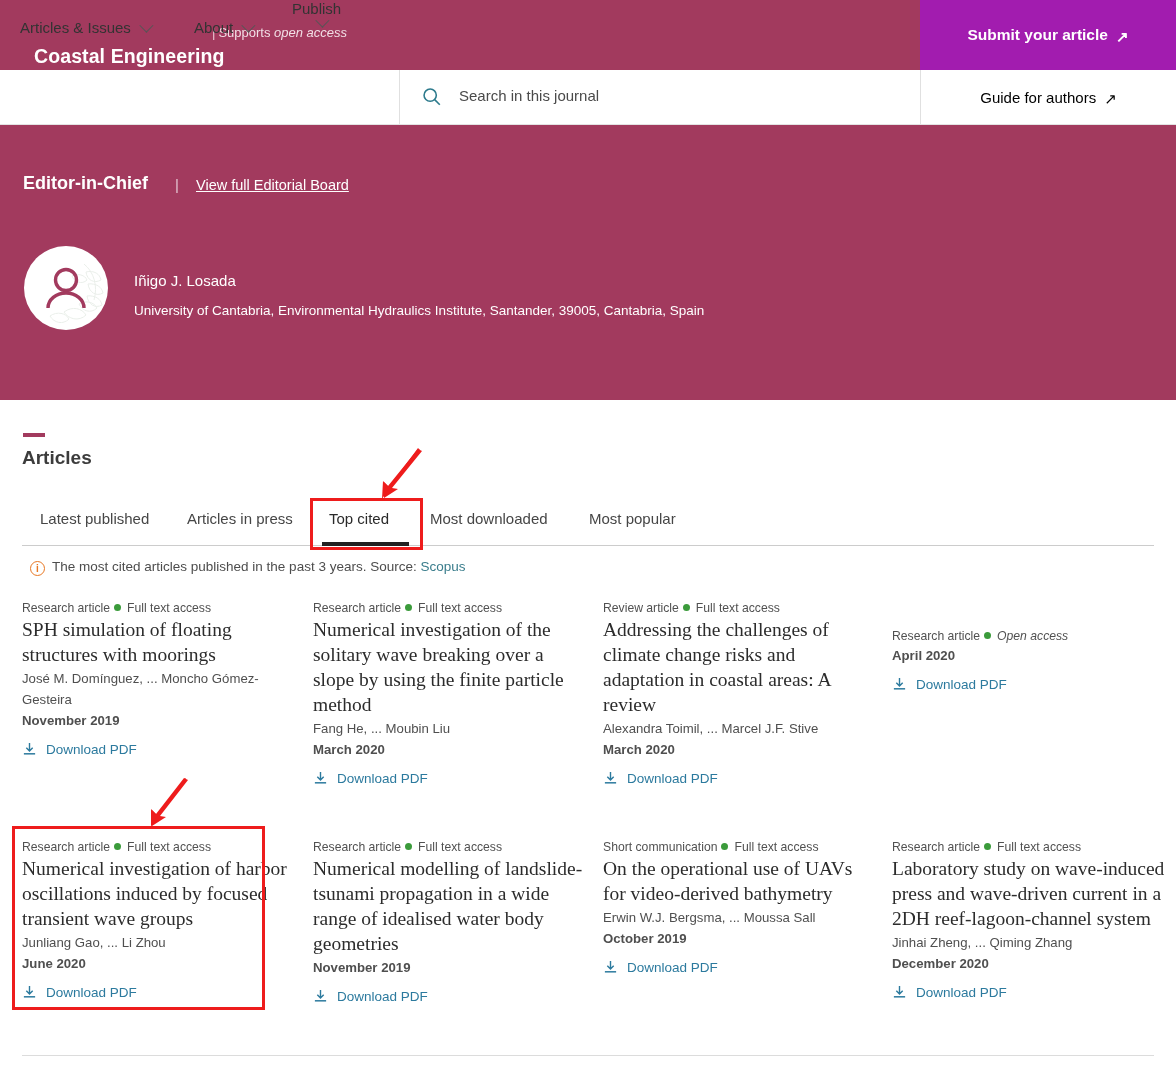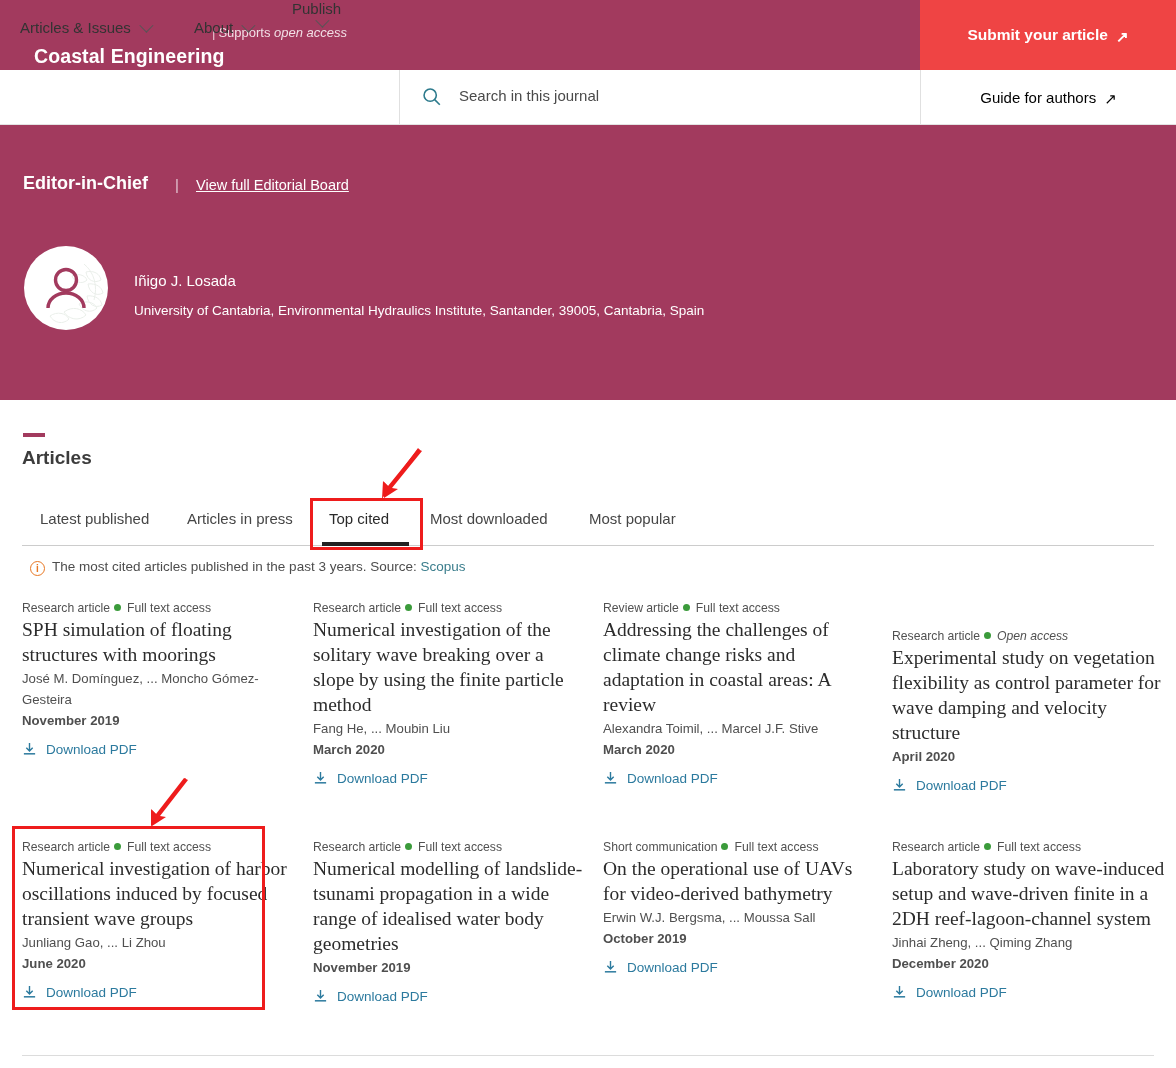--- a/index.html
+++ b/index.html
@@ -45,21 +45,21 @@
     color: #e7c8d4;
     margin-right: 3px;
   }
   .supports-oa {
     font-style: italic;
   }
   .submit-box {
     position: absolute;
     left: 920px; top: 0;
     width: 256px; height: 70px;
-    background: #ef4444;
+    background: #a21caf;
     cursor: pointer;
   }
   .submit-box-label {
     position: absolute;
     left: 0; top: 0;
     width: 256px; height: 70px;
     display: flex;
     align-items: center;
     justify-content: center;
     font-size: 15.5px;
@@ -461,21 +461,20 @@
       <div class="dl-row">
         <svg class="dl-icon" viewBox="0 0 16 16">
           <path d="M8 1 V9.2 M4.6 6.2 L8 9.6 L11.4 6.2" stroke="#2c7a9e" stroke-width="1.5" fill="none"></path>
           <path d="M2 12.6 H14" stroke="#2c7a9e" stroke-width="1.6"></path>
         </svg>
         <span>Download PDF</span>
       </div>
     </div>
     <div class="card" style="left: 892px; top: 629px;">
       <div class="card-meta"><span>Research article</span><span class="dot" style="background: rgb(59, 155, 59);"></span><span class="access-oa">Open access</span></div>
-      <div class="card-title">Experimental study on vegetation flexibility as control parameter for wave damping and velocity structure</div>
       <div class="card-date">April 2020</div>
       <div class="dl-row">
         <svg class="dl-icon" viewBox="0 0 16 16">
           <path d="M8 1 V9.2 M4.6 6.2 L8 9.6 L11.4 6.2" stroke="#2c7a9e" stroke-width="1.5" fill="none"></path>
           <path d="M2 12.6 H14" stroke="#2c7a9e" stroke-width="1.6"></path>
         </svg>
         <span>Download PDF</span>
       </div>
     </div>
     <div class="card" style="left: 22px; top: 840px;">
@@ -511,21 +510,21 @@
       <div class="dl-row">
         <svg class="dl-icon" viewBox="0 0 16 16">
           <path d="M8 1 V9.2 M4.6 6.2 L8 9.6 L11.4 6.2" stroke="#2c7a9e" stroke-width="1.5" fill="none"></path>
           <path d="M2 12.6 H14" stroke="#2c7a9e" stroke-width="1.6"></path>
         </svg>
         <span>Download PDF</span>
       </div>
     </div>
     <div class="card" style="left: 892px; top: 840px;">
       <div class="card-meta"><span>Research article</span><span class="dot" style="background: rgb(59, 155, 59);"></span><span>Full text access</span></div>
-      <div class="card-title">Laboratory study on wave-induced setup and wave-driven finite in a 2DH reef-lagoon-channel system</div>
+      <div class="card-title">Laboratory study on wave-induced press and wave-driven current in a 2DH reef-lagoon-channel system</div>
       <div class="card-authors">Jinhai Zheng, ... Qiming Zhang</div>
       <div class="card-date">December 2020</div>
       <div class="dl-row">
         <svg class="dl-icon" viewBox="0 0 16 16">
           <path d="M8 1 V9.2 M4.6 6.2 L8 9.6 L11.4 6.2" stroke="#2c7a9e" stroke-width="1.5" fill="none"></path>
           <path d="M2 12.6 H14" stroke="#2c7a9e" stroke-width="1.6"></path>
         </svg>
         <span>Download PDF</span>
       </div>
     </div>

